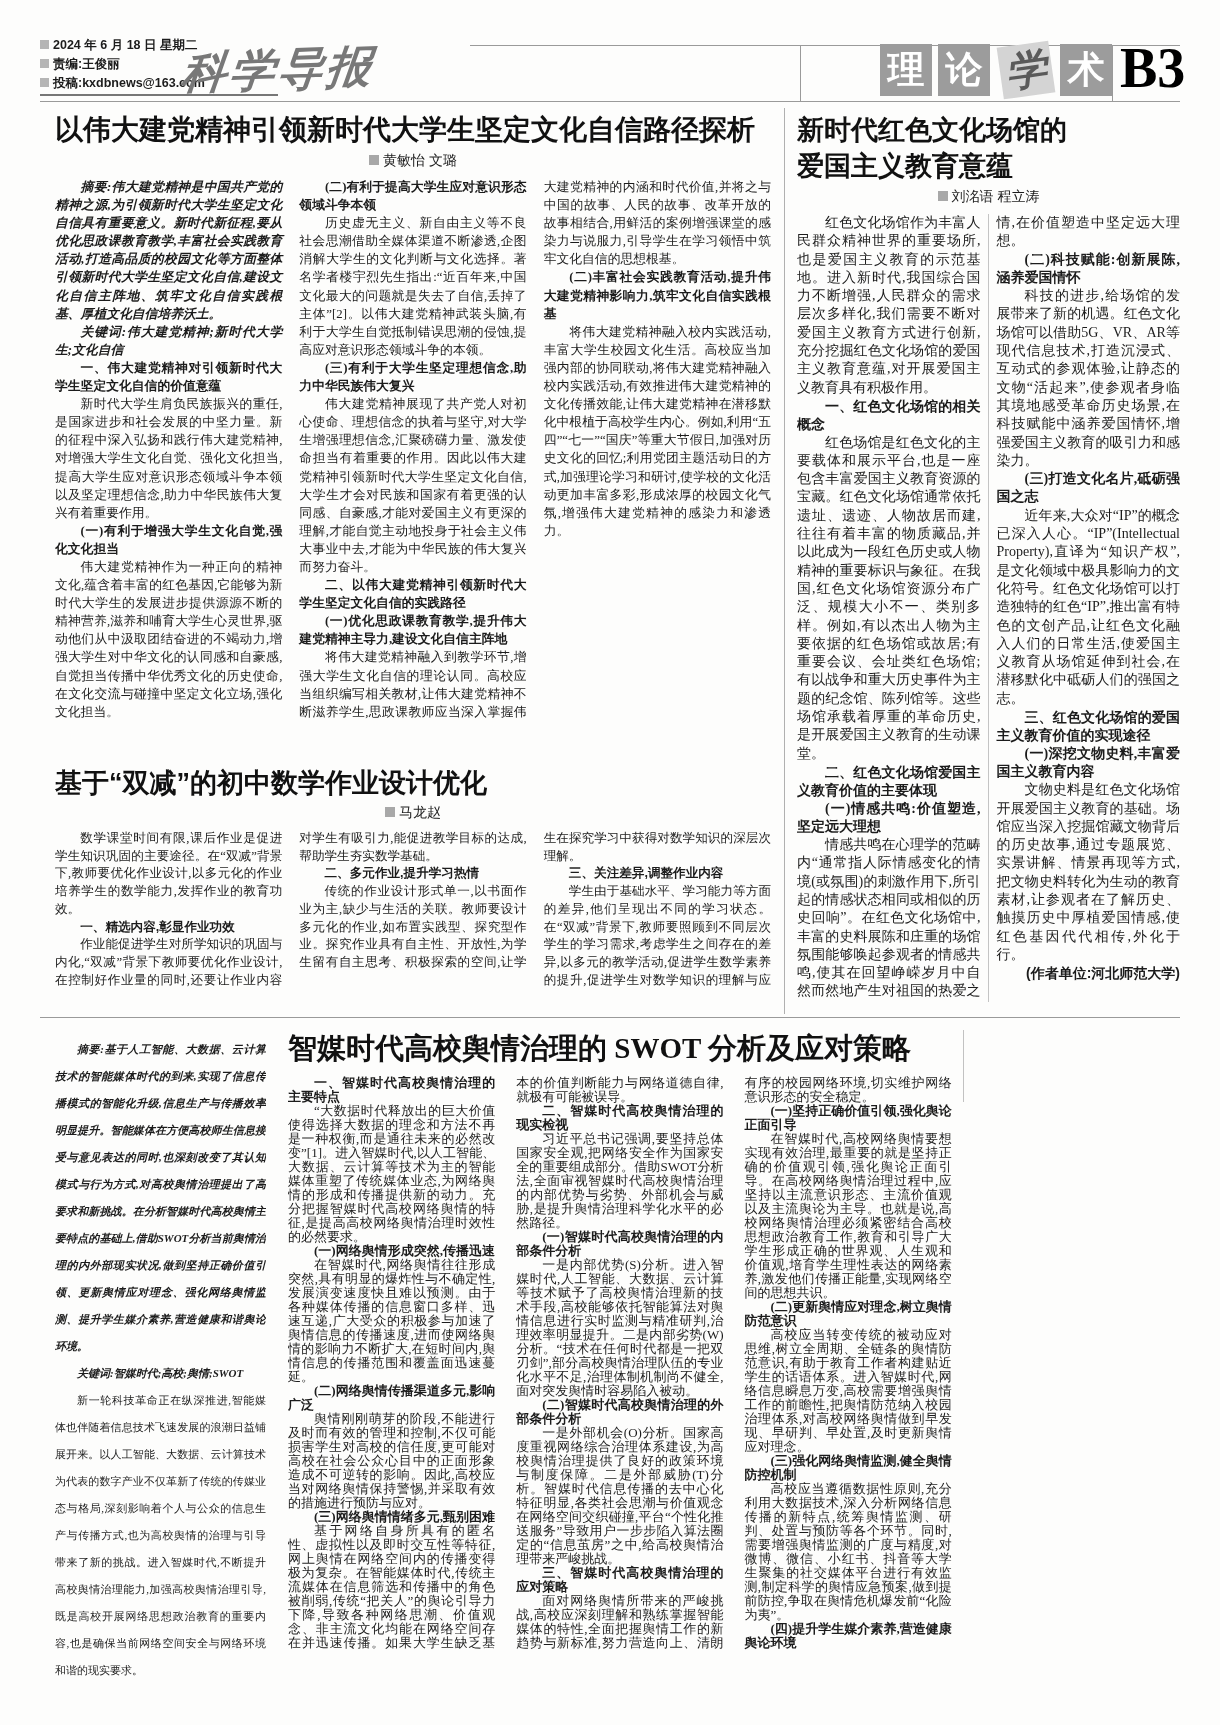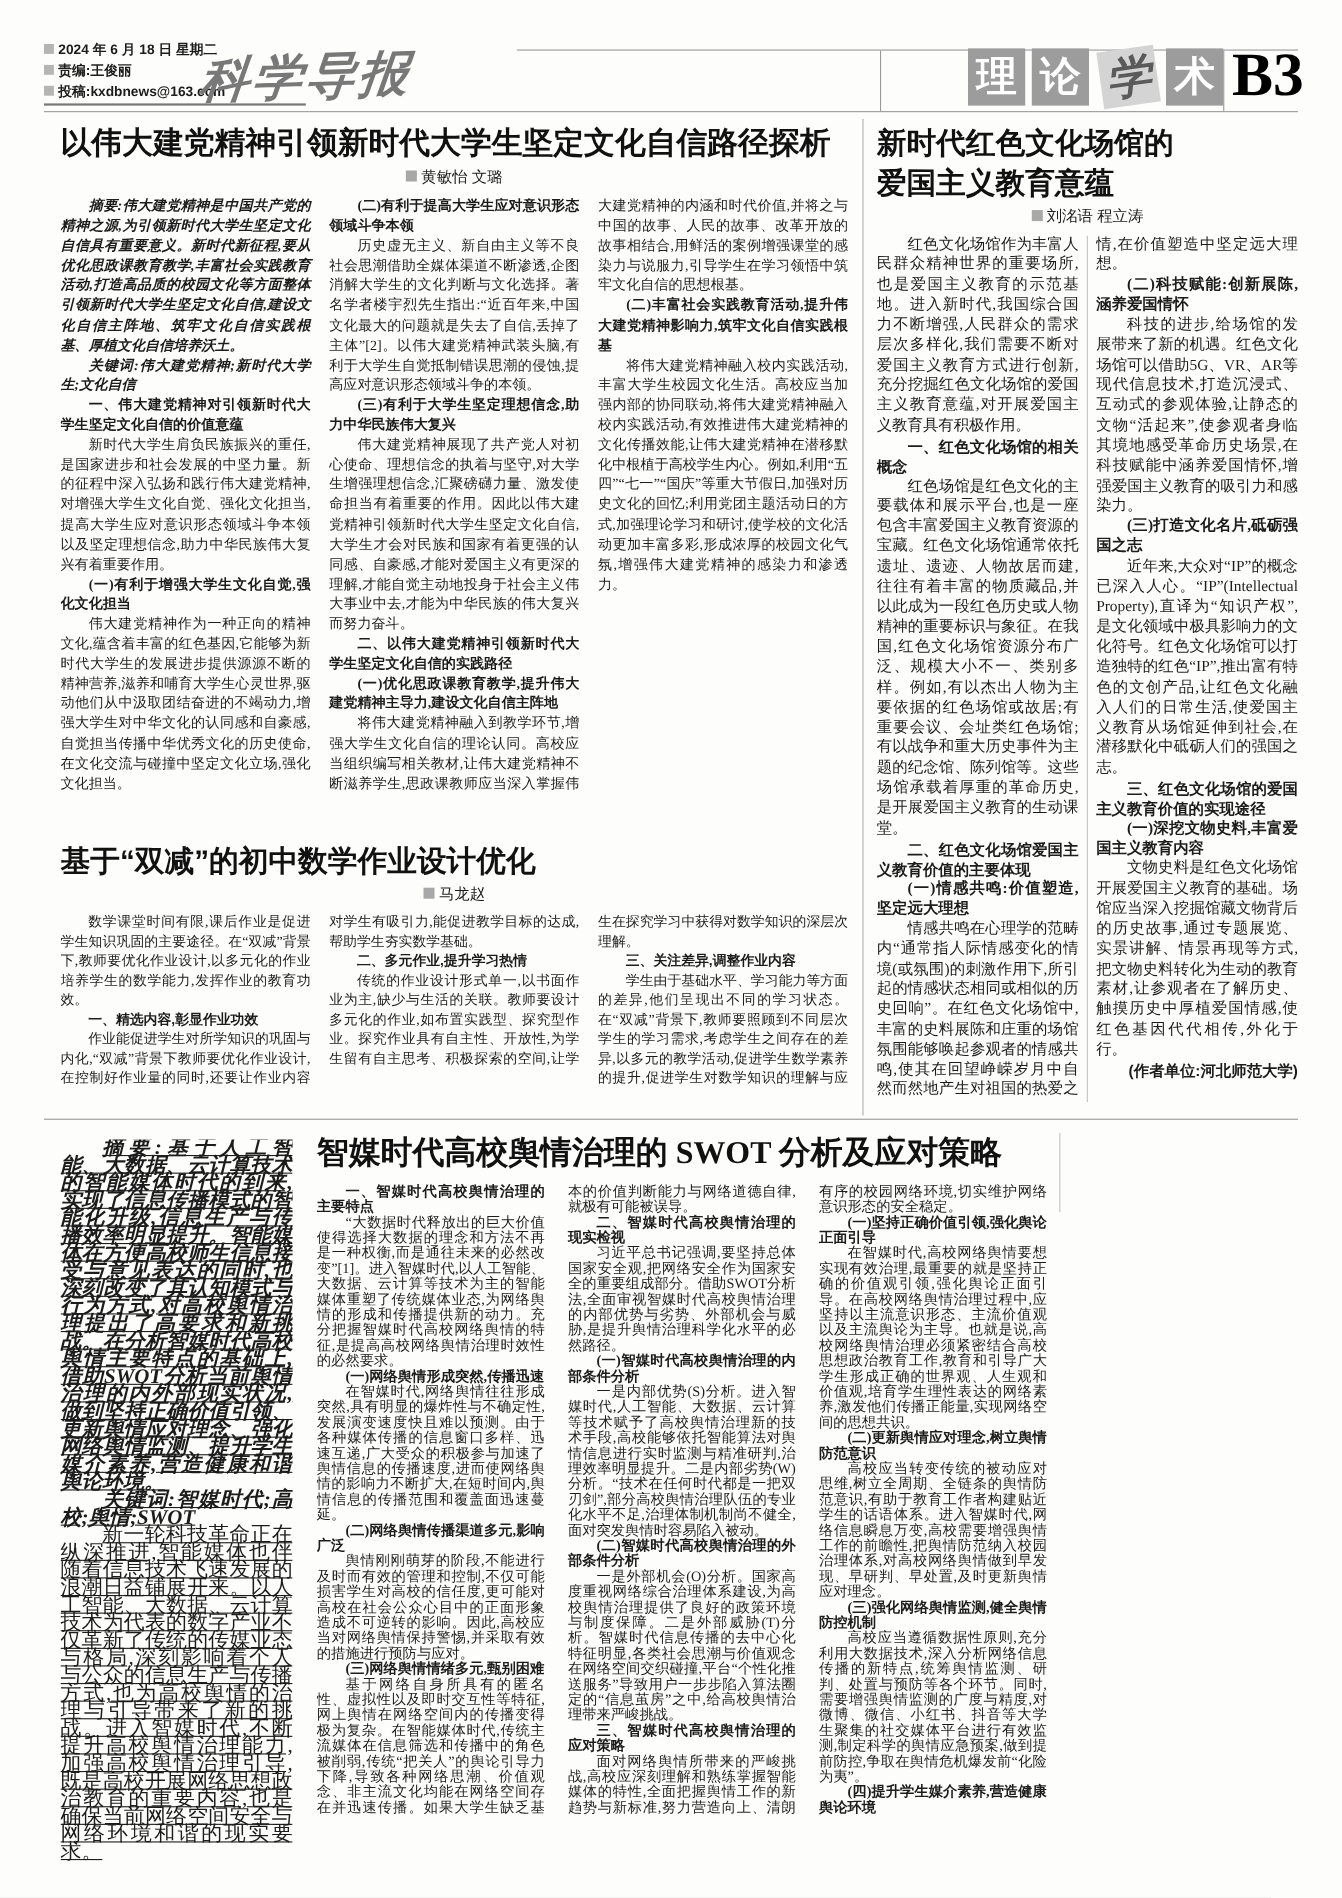--- a/index.html
+++ b/index.html
@@ -51,21 +51,21 @@
   .art2 .body-wrap{height:788px;font-size:14px;line-height:18.3px;}
   .art2 .cols{column-count:2;column-gap:16px;column-rule:1px solid #c4c4c4;}
   
   .art3{left:55px;top:766px;width:716px;height:246px;}
   .art3 .art-title{font-size:27px;line-height:34px;}
   .art3 .body-wrap{height:168px;font-size:12.6px;line-height:17.7px;}
   .art3 .cols{column-count:3;column-gap:17px;}
   
   .art4{left:55px;top:1026px;width:1125px;height:676px;}
   .art4-col1{position:absolute;left:0;top:10px;width:211px;height:666px;overflow:hidden;
-             font-size:19px;line-height:16px;text-decoration:underline;}
+             font-size:11px;line-height:27px;}
   .art4-right{position:absolute;left:233px;top:0;width:892px;height:676px;}
   .art4 .art-title{font-family:"Liberation Serif",serif;font-size:29px;line-height:44px;}
   .art4 .body-wrap{height:592px;font-size:13px;line-height:14px;margin-top:6px;}
   .art4 .cols{column-count:4;column-gap:21px;}
 </style>
 </head>
 <body>
 
 <div class="page">
 

